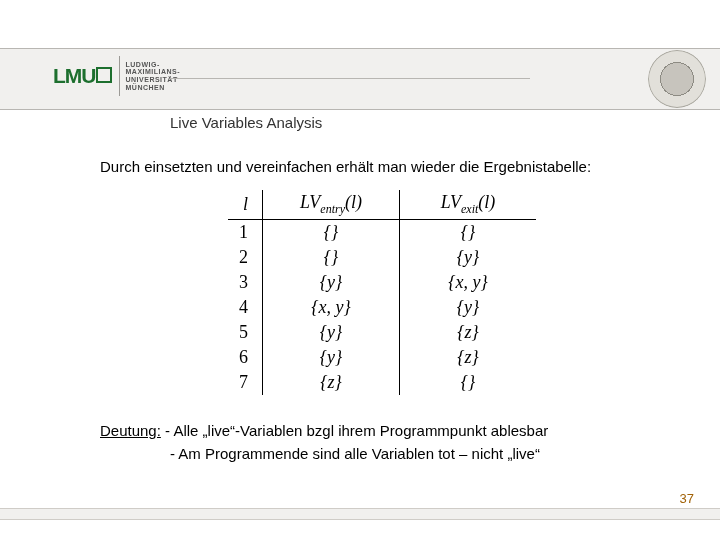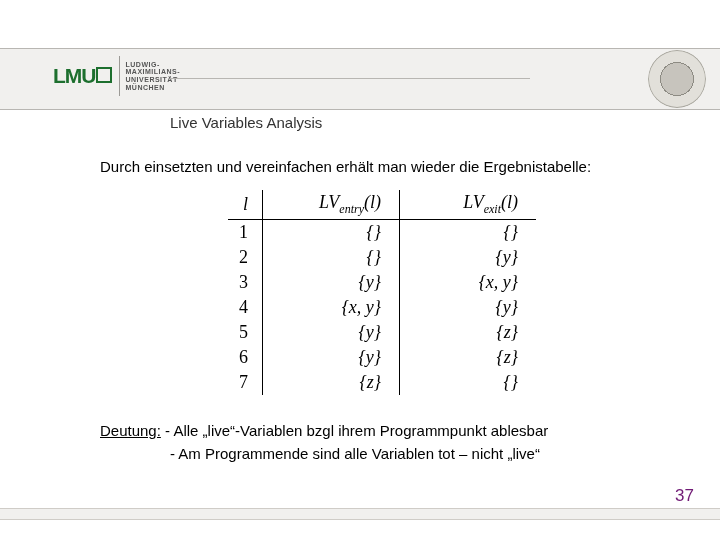--- a/index.html
+++ b/index.html
@@ -113,21 +113,21 @@
     position: absolute;
     top: 190px;
     left: 228px;
     font-family: "Times New Roman", Times, serif;
     font-size: 18px;
     color: #000;
     border-collapse: collapse;
   }
   .result-table th, .result-table td {
     padding: 2px 18px;
-    text-align: right;
+    text-align: center;
     font-weight: normal;
   }
   .result-table th {
     border-bottom: 1px solid #000;
   }
   .result-table td.col-l, .result-table th.col-l {
     border-right: 1px solid #000;
     padding-left: 6px;
     padding-right: 14px;
     text-align: right;
@@ -166,22 +166,22 @@
     left: 0;
     right: 0;
     height: 12px;
     background: #f1f0ee;
     box-shadow: inset 0 1px 0 #cfccc7, inset 0 -1px 0 #cfccc7;
   }
   .page-num {
     position: absolute;
     bottom: 34px;
     right: 26px;
-    font-size: 17px;
-    color: #701a75;
+    font-size: 13px;
+    color: #a16207;
   }
 </style>
 </head>
 <body>
 
 <div class="slide">
 
   <div class="header-band"></div>
 
   <div class="logo-block">

